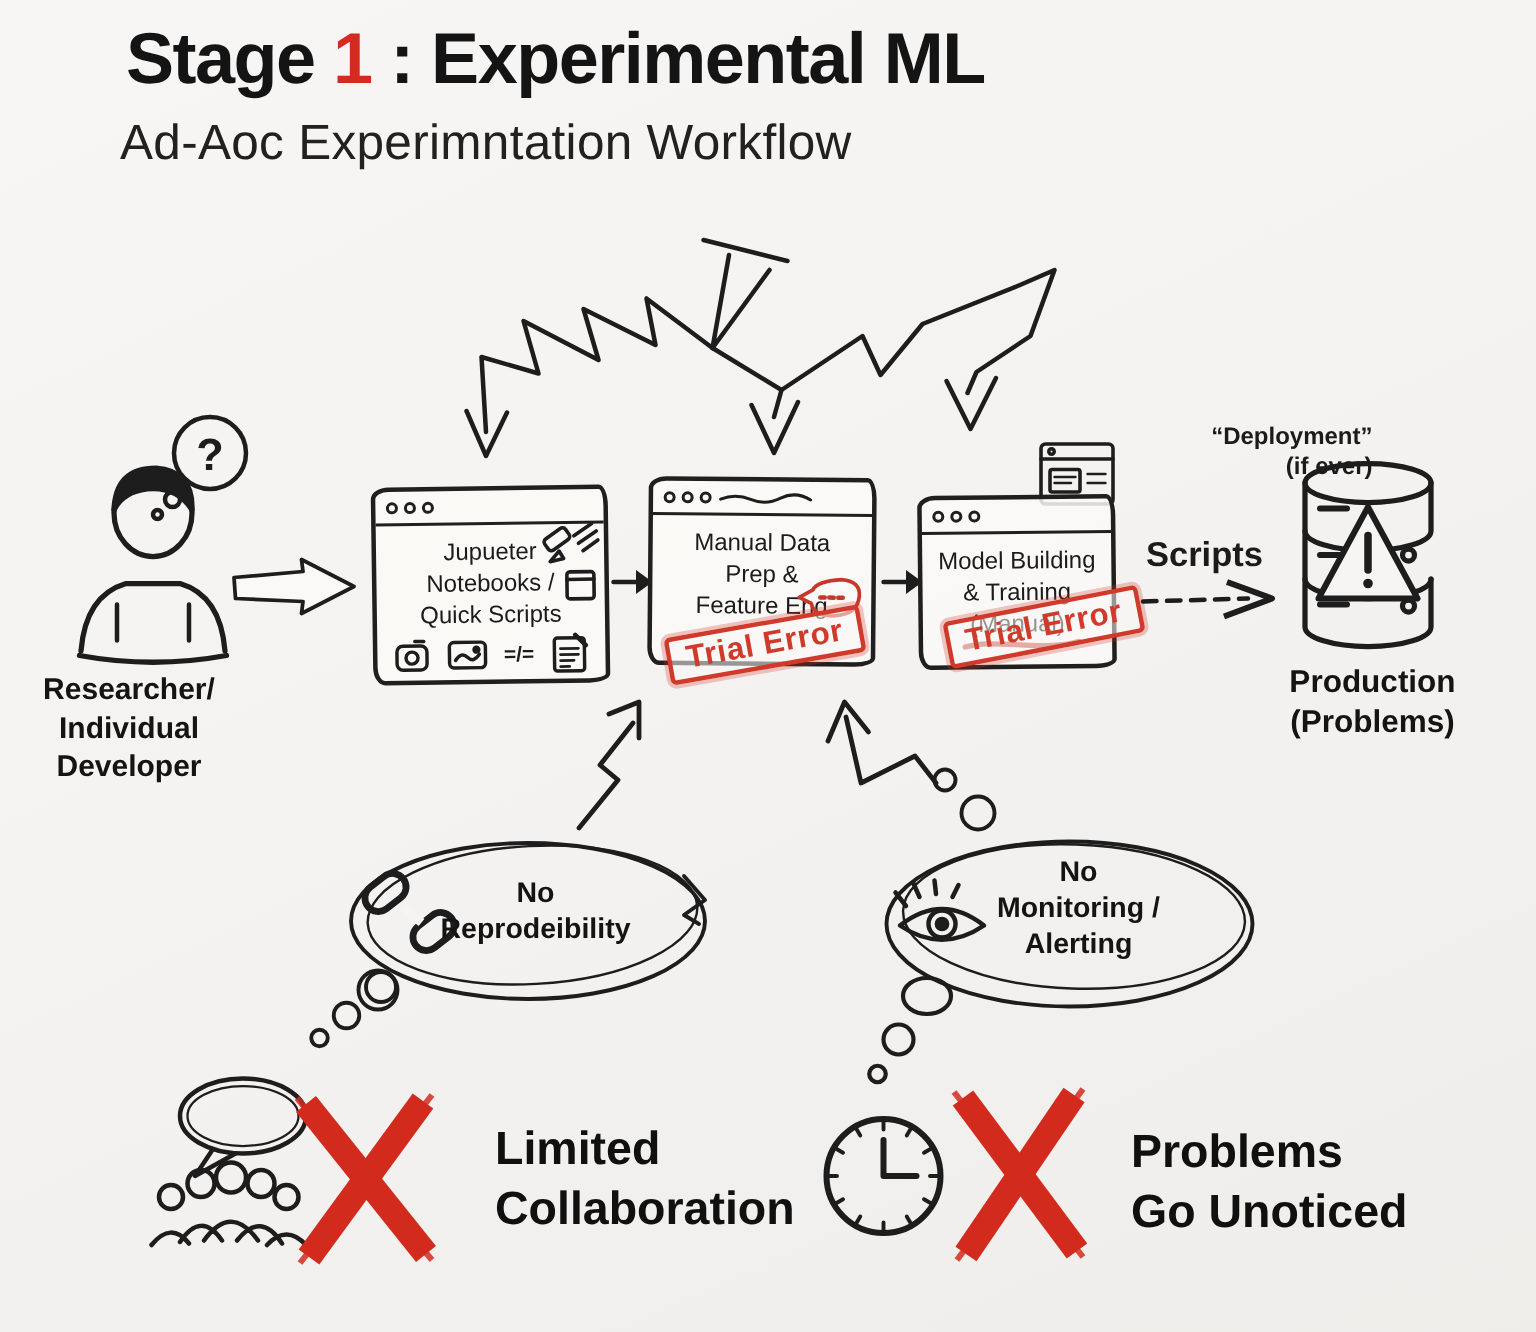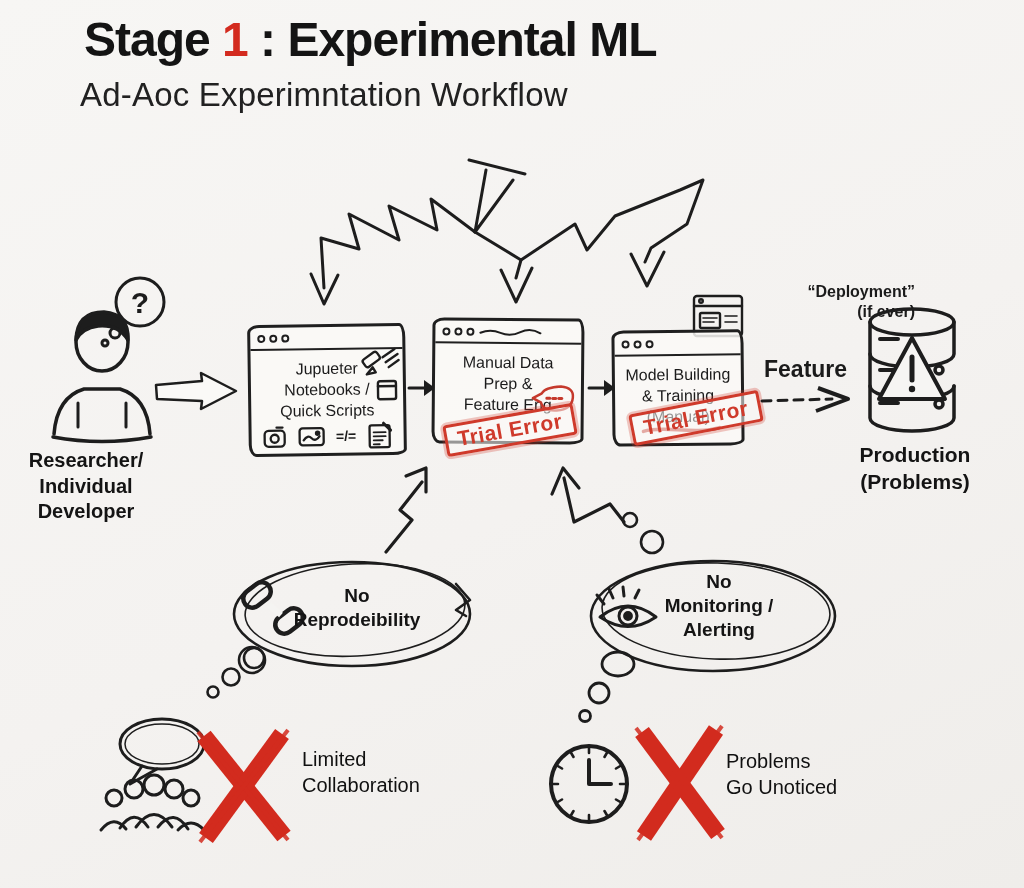--- a/index.html
+++ b/index.html
@@ -20,21 +20,21 @@
   .sketch-box{border:3px solid #1f1f1f;background:rgba(250,249,247,.85);
               border-radius:12px 6px 14px 8px/8px 14px 6px 12px;box-sizing:border-box;}
   .titlebar{height:21px;border-bottom:2.5px solid #1f1f1f;display:flex;align-items:center;padding-left:7px;gap:4px;}
   .dot{width:8px;height:8px;border:2px solid #1f1f1f;border-radius:50%;box-sizing:border-box;}
   .box-body{position:relative;text-align:center;font-size:16px;line-height:1.32;padding-top:8px;font-weight:500;}
 
   .stamp{display:inline-block;border:3px solid #cf3a2b;color:#cf3a2b;font-weight:700;font-size:21px;
          padding:1px 10px;border-radius:4px;letter-spacing:.5px;background:rgba(250,248,246,.55);
          box-shadow:0 0 0 2.5px rgba(207,58,43,.28);}
 
-  .lbl-big{font-weight:400;font-size:20px;line-height:1.3;color:#101010;}
+  .lbl-big{font-weight:700;font-size:31px;line-height:1.3;color:#101010;margin-left:28px;}
   .lbl-mid{font-weight:800;font-size:20px;line-height:1.28;text-align:center;color:#141414;}
   .lbl-thought{font-weight:800;font-size:19px;line-height:1.25;text-align:center;color:#141414;}
 </style>
 </head>
 <body>
 
 <div id="canvas">
 
   <div class="abs title"><span>Stage </span><span class="num">1</span><span> : Experimental ML</span></div>
   <div class="abs subtitle">Ad-Aoc Experimntation Workflow</div>
@@ -181,21 +181,21 @@
 (Manual)</span>
       <svg class="abs" style="left:26px;top:66px" width="80" height="16" viewBox="0 0 80 16">
         <path d="M2,9 C22,3 52,13 78,6" stroke="#c5392c" stroke-width="3.5" fill="none" stroke-linecap="round" opacity=".9"></path>
       </svg>
     </div>
   </div>
   <div class="abs stamp" style="left:630px;top:402px;transform:rotate(-11deg)">Trial Error</div>
 
   <div class="abs ml" style="left:775px;top:282px;width:140px;text-align:right;font-weight:800;font-size:16px;line-height:1.25">“Deployment”
 (if ever)</div>
-  <div class="abs" style="left:764px;top:356px;font-weight:800;font-size:23px">Feature</div>
+  <div class="abs" style="left:764px;top:356px;font-weight:800;font-size:23px">Scripts</div>
   <svg class="abs" style="left:760px;top:386px" width="104" height="28" viewBox="0 0 104 28">
     <path d="M2,15 L72,13" class="ink" stroke-width="3" stroke-dasharray="9 7"></path>
     <path d="M58,2 L88,13 L56,25" fill="none" stroke="#1d1d1d" stroke-width="4" stroke-linejoin="round"></path>
   </svg>
   <svg class="abs" style="left:860px;top:306px" width="105" height="132" viewBox="0 0 105 132">
     <g class="ink" stroke-width="3.5">
       <ellipse cx="52" cy="16" rx="42" ry="13"></ellipse>
       <path d="M10,16 L10,48 A42,13 0 0 0 94,48 L94,16"></path>
       <path d="M10,48 L10,80 A42,13 0 0 0 94,80"></path>
       <path d="M10,80 L10,112 A42,13 0 0 0 94,112 L94,80"></path>

